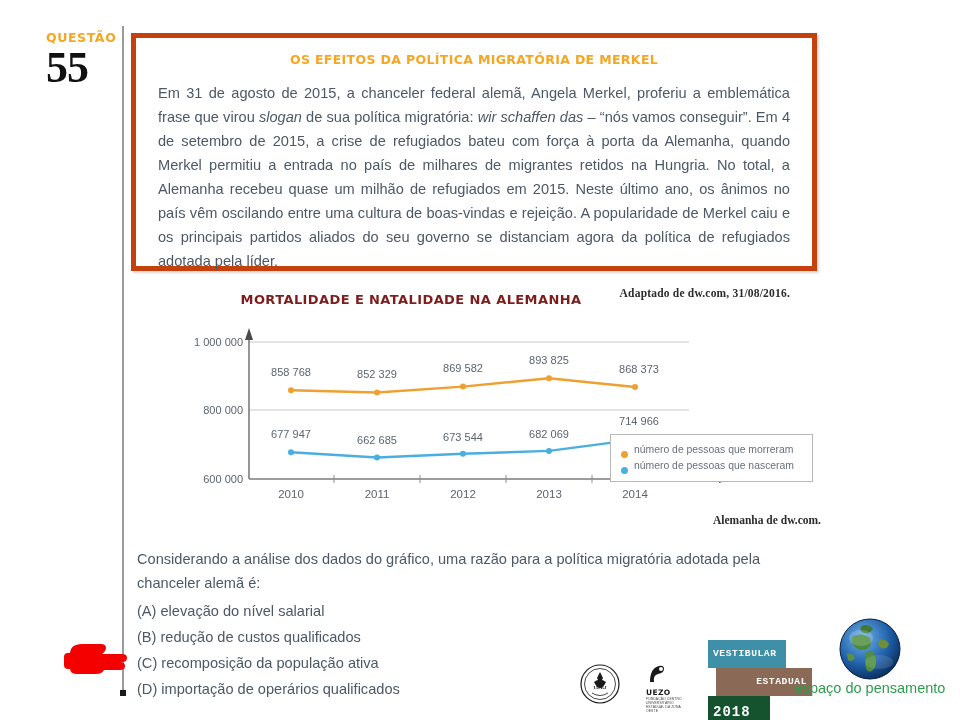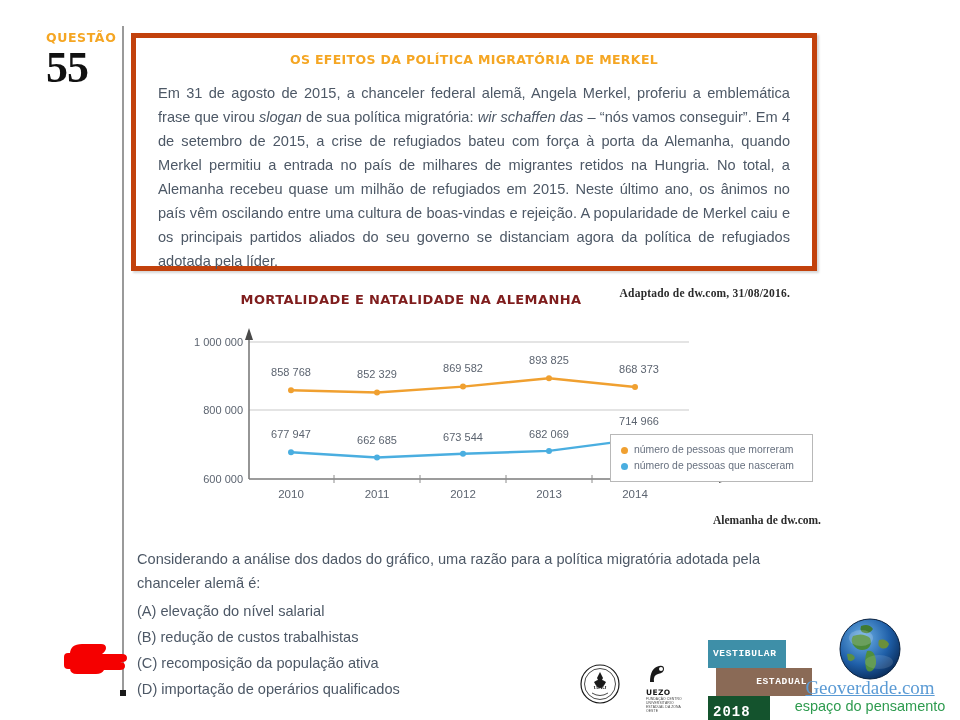--- a/index.html
+++ b/index.html
@@ -152,21 +152,21 @@
     left: 479px;
     top: 142px;
     width: 203px;
     border: 1px solid #b8b8b8;
     background: #ffffff;
     padding: 7px 10px 7px 10px;
     box-sizing: border-box;
   }
   .legend-row {
     display: flex;
-    align-items: center;
+    align-items: flex-end;
     font-size: 10.4px;
     color: #67707f;
     line-height: 16px;
     white-space: nowrap;
   }
   .legend-dot {
     width: 7px;
     height: 7px;
     border-radius: 50%;
     margin-right: 6px;
@@ -374,21 +374,21 @@
       </div>
     </div>
 
     <div class="chart-source">Alemanha de dw.com.</div>
   </div>
 
   <div class="stem">Considerando a análise dos dados do gráfico, uma razão para a política migratória adotada pela chanceler alemã é:</div>
 
   <div class="options">
     <div class="option-item">(A) elevação do nível salarial</div>
-    <div class="option-item">(B) redução de custos trabalhistas</div>
+    <div class="option-item">(B) redução de custos qualificados</div>
     <div class="option-item">(C) recomposição da população ativa</div>
     <div class="option-item">(D) importação de operários qualificados</div>
   </div>
 
   <svg class="pointer-hand" viewBox="0 0 66 40">
     <path d="M8 13 L8 27 Q8 33 15 33 L34 33 Q40 33 42 29 L58 29 Q63 29 63 25 Q63 21 58 21 L44 21
              L60 21 Q65 21 65 17 Q65 13 60 13 L40 13 Q44 10 44 7 Q44 3 39 3 L20 3 Q8 3 8 13 Z" fill="#f50000"></path>
     <rect x="2" y="12" width="10" height="16" rx="4" fill="#f50000"></rect>
   </svg>
 
@@ -431,17 +431,16 @@
       <circle cx="31" cy="31" r="30" fill="url(#oceanGrad)"></circle>
       <path d="M22 8 Q30 5 34 11 Q31 16 26 15 Q20 14 22 8 Z" fill="#3f7a33"></path>
       <path d="M14 18 Q24 14 31 20 Q34 27 28 31 Q20 34 15 28 Q11 23 14 18 Z" fill="#4a8a3a"></path>
       <path d="M28 33 Q34 32 36 38 Q39 46 34 52 Q29 56 27 50 Q25 41 28 33 Z" fill="#4f8f3e"></path>
       <path d="M40 22 Q47 20 50 26 Q48 32 42 30 Q38 27 40 22 Z" fill="#6b8f3a"></path>
       <path d="M8 36 Q14 35 16 40 Q13 45 9 42 Z" fill="#5b8f45"></path>
       <circle cx="31" cy="31" r="30" fill="none" stroke="#08203f" stroke-width="1"></circle>
       <ellipse cx="22" cy="20" rx="12" ry="8" fill="#ffffff" opacity="0.18"></ellipse>
       <ellipse cx="40" cy="44" rx="14" ry="7" fill="#ffffff" opacity="0.12"></ellipse>
     </svg>
-    <div class="wm-title">Geoverdade.com</div>
     <div class="wm-sub">espaço do pensamento</div>
   </div>
 
 </div>
 
 </body></html>

